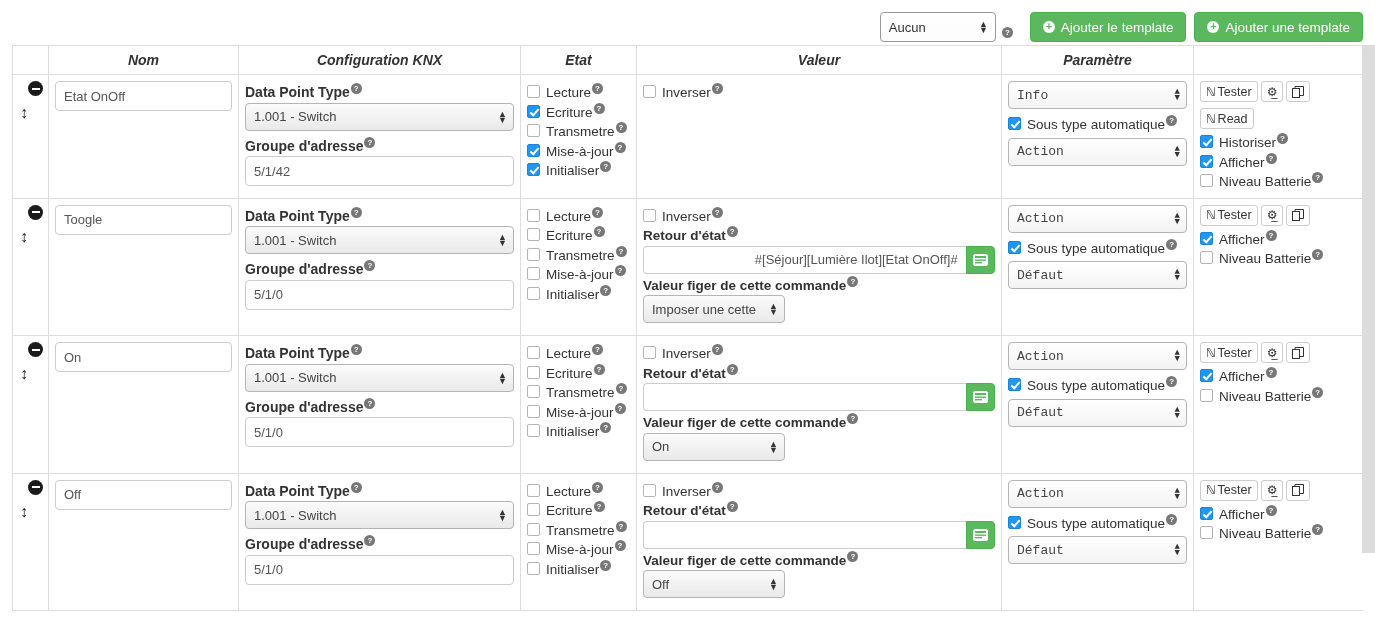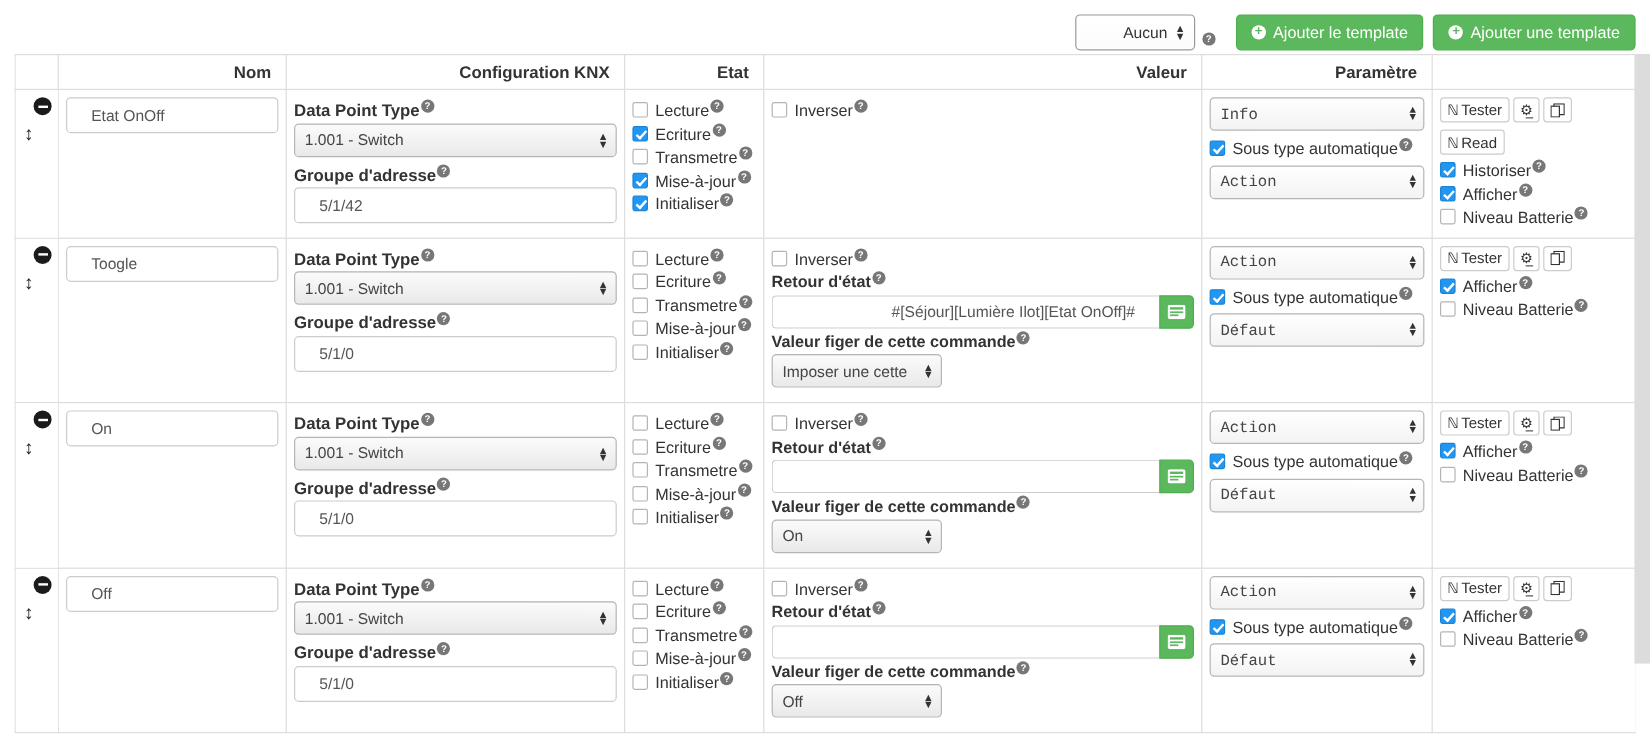--- a/index.html
+++ b/index.html
@@ -14,28 +14,28 @@
   }
   .page { position: relative; width: 1375px; height: 626px; }
 
   
   .toolbar {
     position: absolute; top: 0; left: 0; right: 0; height: 45px;
     display: flex; justify-content: flex-end; align-items: flex-start;
     padding: 12px 12px 0 0;
   }
   .sel-template {
-    width: 100px; height: 30px;
+    width: 116px; height: 30px;
     border: 1px solid #999; border-radius: 4px;
     background: linear-gradient(#ffffff, #fcfcfc);
     font-family: "Liberation Sans", sans-serif;
     font-size: 13px; color: #333;
     padding: 0 22px 0 8px;
     position: relative;
-    display: flex; align-items: center; justify-content: flex-end;
+    display: flex; align-items: center;
   }
   .spin {
     position: absolute; right: 7px; top: 50%; transform: translateY(-50%);
     display: flex; flex-direction: column; line-height: 6px;
     font-size: 9px; color: #333;
   }
   .help {
     display: inline-block; width: 11px; height: 11px; border-radius: 50%;
     background: #777; color: #fff; font-size: 8px; font-weight: bold;
     text-align: center; line-height: 11px; vertical-align: super;
@@ -56,22 +56,22 @@
   }
 
   
   .tbl-wrap {
     position: absolute; top: 45px; left: 12px; right: 12px; bottom: 0;
     overflow: hidden;
   }
   table { border-collapse: collapse; width: 1351px; table-layout: fixed; }
   thead th {
     border: 1px solid #ddd; border-left: none; border-right: 1px solid #ddd;
-    background: #fff; text-align: right; font-size: 14px; font-weight: bold;
-    color: #333; padding: 6px 12px; height: 27px; vertical-align: middle;
+    background: #fff; text-align: center; font-size: 14px; font-weight: bold;
+    color: #333; padding: 6px 24px; height: 27px; vertical-align: middle; font-style: italic;
   }
   thead th.first { border-left: 1px solid #ddd; }
   tbody td {
     border: 1px solid #ddd; vertical-align: top; padding: 6px 6px;
     background: #fff;
   }
   col.c-handle { width: 36px; }
   col.c-nom    { width: 190px; }
   col.c-knx    { width: 282px; }
   col.c-flag   { width: 116px; }
@@ -90,21 +90,21 @@
   .drag-icon {
     position: absolute; top: 28px; left: 5px;
     width: 12px; height: 22px; color: #222; font-size: 16px;
     line-height: 20px; text-align: center;
   }
 
   
   .txt {
     width: 100%; height: 30px;
     border: 1px solid #ccc; border-radius: 4px;
-    padding: 4px 20px; font-size: 13px; color: #555;
+    padding: 4px 8px; font-size: 13px; color: #555;
     font-family: "Liberation Sans", sans-serif;
     background: #fff;
   }
   .lbl { font-weight: bold; font-size: 14px; color: #333; display: block; margin: 2px 0 3px 0; }
   .lbl.small { font-size: 13.5px; }
 
   
   .sel {
     position: relative; width: 100%; height: 28px;
     border: 1px solid #b5b5b5; border-radius: 4px;

